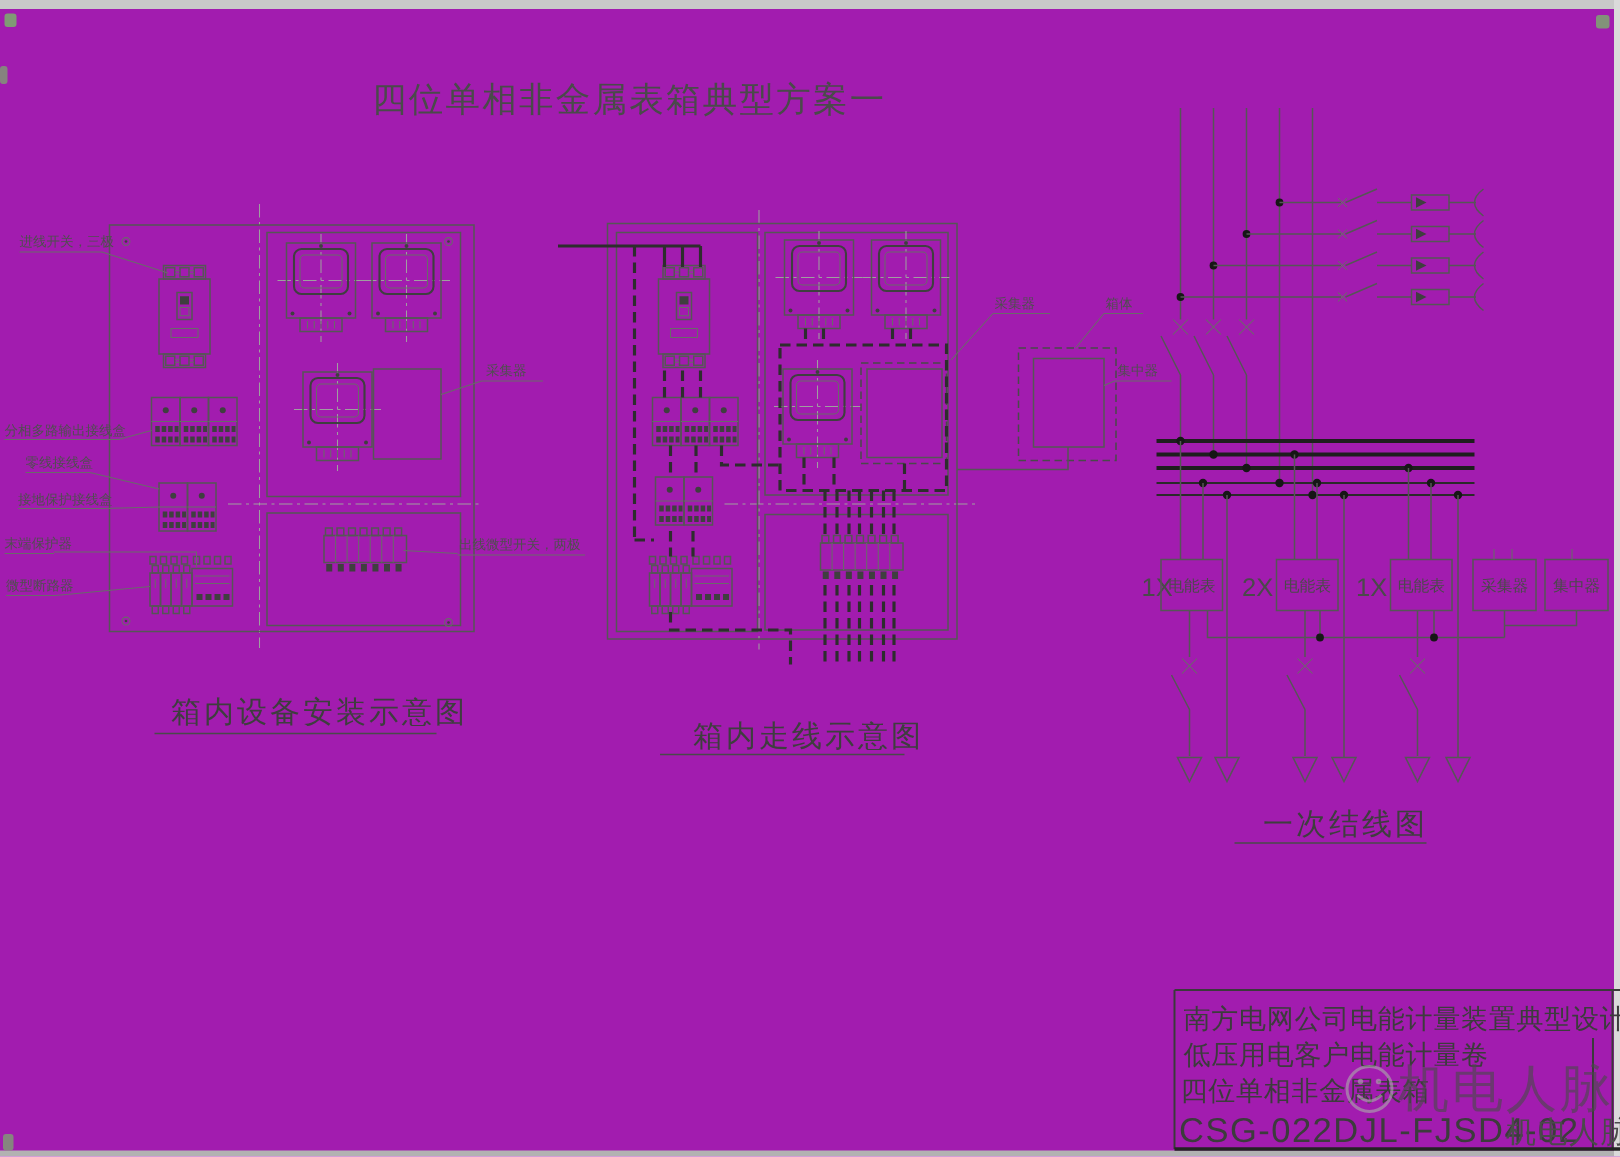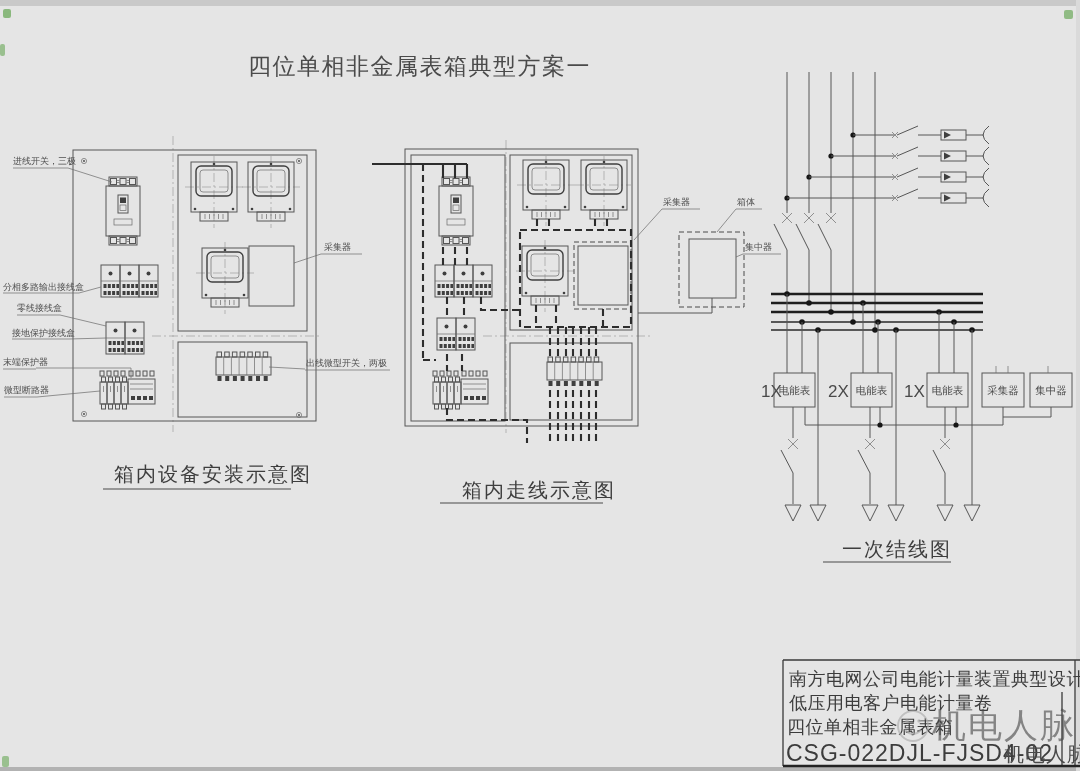--- a/index.html
+++ b/index.html
@@ -1,16 +1,16 @@
 <!DOCTYPE html>
 <html><head>
 <meta charset="utf-8">
 <style>
   html,body{margin:0;padding:0;background:#ffffff;}
-  .stage{position:relative;width:1080px;height:771px;background:#e5e5e5;overflow:hidden;
+  .stage{position:relative;width:1080px;height:771px;background:#a21caf;overflow:hidden;
          font-family:"Liberation Sans","DejaVu Sans",sans-serif;}
   svg text{font-family:"Liberation Sans","DejaVu Sans",sans-serif;fill:#4a4a4a;}
   .ln{stroke:#565656;fill:none;stroke-width:1;}
   .lnt{stroke:#6a6a6a;fill:none;stroke-width:.7;}
   .lnb{stroke:#3f3f3f;fill:none;stroke-width:1.4;}
   .fil{fill:#3f3f3f;stroke:none;}
   .thk{stroke:#2d2d2d;fill:none;stroke-width:2.1;}
   .thkd{stroke:#2d2d2d;fill:none;stroke-width:2.1;stroke-dasharray:7 4;}
   .dashf{stroke:#4a4a4a;fill:none;stroke-width:1;stroke-dasharray:5 3;}
   .bus{stroke:#1e1e1e;fill:none;stroke-width:2.6;}

